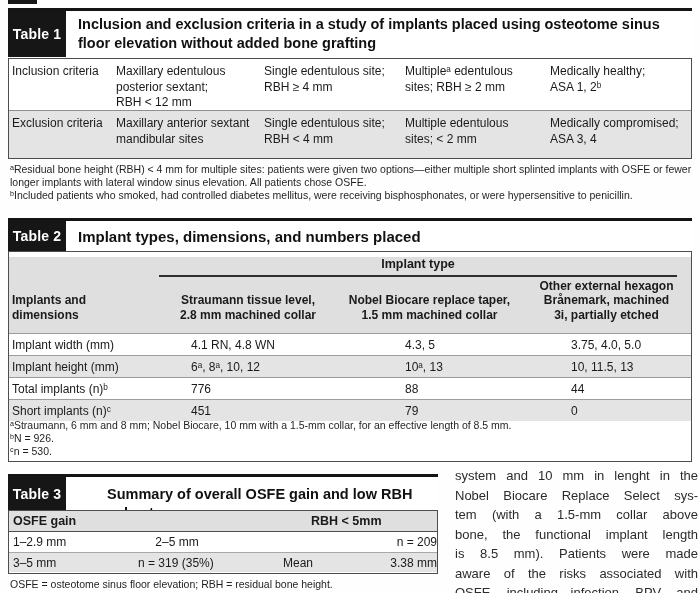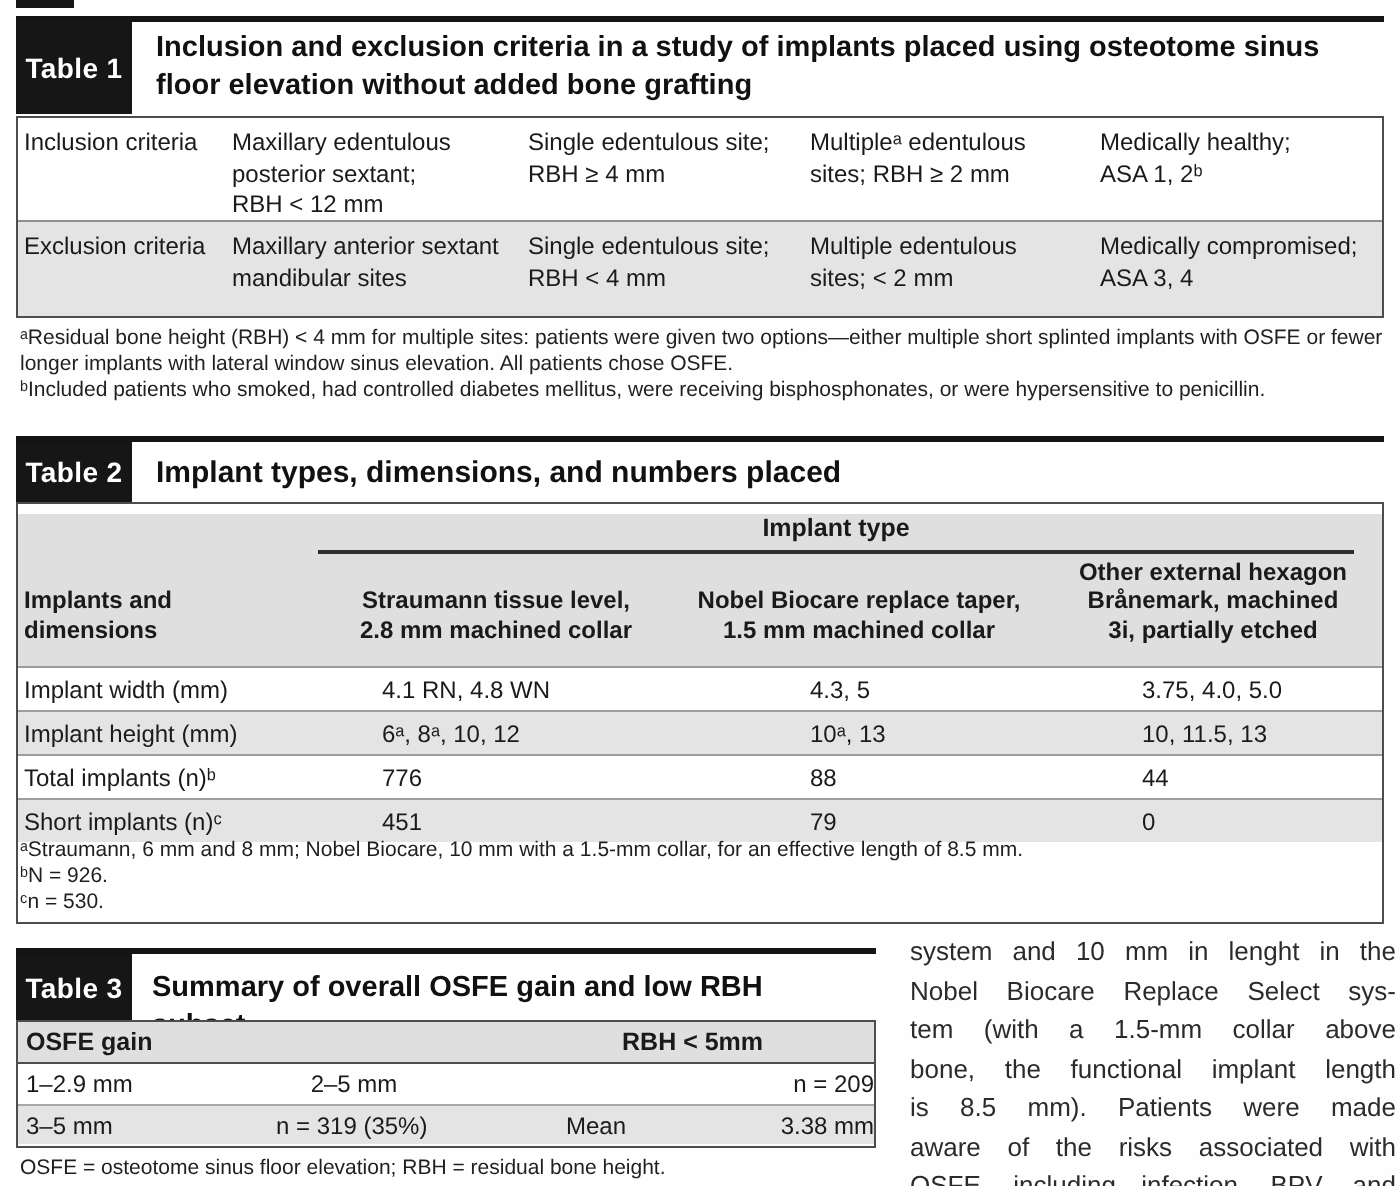--- a/index.html
+++ b/index.html
@@ -38,21 +38,21 @@
   .t2-headrow { display:flex; align-items:flex-end; height:49px; padding-bottom:4px; }
   .t2-headrow > div { font-weight:bold; font-size:12px; line-height:14.5px; text-align:center; }
   .t2-c0 { width:150px; text-align:left !important; padding-left:3px; }
   .t2-c1 { width:178px; } .t2-c2 { width:185px; } .t2-c3 { flex:1; }
   .t2-row { display:flex; height:22px; align-items:center; font-size:12px; background:#fff; border-top:1px solid #9c9c9c; }
   .t2-row.alt { background:#e4e4e4; }
   .t2-row > div { text-align:left; }
   .t2-row .t2-c1 { padding-left:32px; } .t2-row .t2-c2 { padding-left:68px; } .t2-row .t2-c3 { padding-left:49px; }
 
   
-  .t3-band { width:430px !important; }
+  .t3-band { width:430px !important;gap:31px; }
   .t3-box { width:430px !important; }
   .t3-hrow { display:flex; height:21px; align-items:center; background:#dfdfdf; font-weight:bold; font-size:12.5px;
              border-bottom:1px solid #4d4d4d;gap:24px; }
   .t3-hleft { width:52%; padding-left:4px; } .t3-hright { flex:1; text-align:center; }
   .t3-row { display:flex; height:20px; align-items:center; font-size:12px; background:#fff; }
   .t3-row.alt { background:#e4e4e4; border-top:1px solid #a8a8a8; }
   .t3-c0 { width:125px; padding-left:4px; } .t3-c1 { width:121px; padding-left:4px; }
   .t3-c2 { width:86px; text-align:center; } .t3-c3 { flex:1; text-align:right; }
   .t3-foot { position:absolute; left:10px; top:578px; width:430px; font-size:10.5px; color:#1f1f1f; }
 

